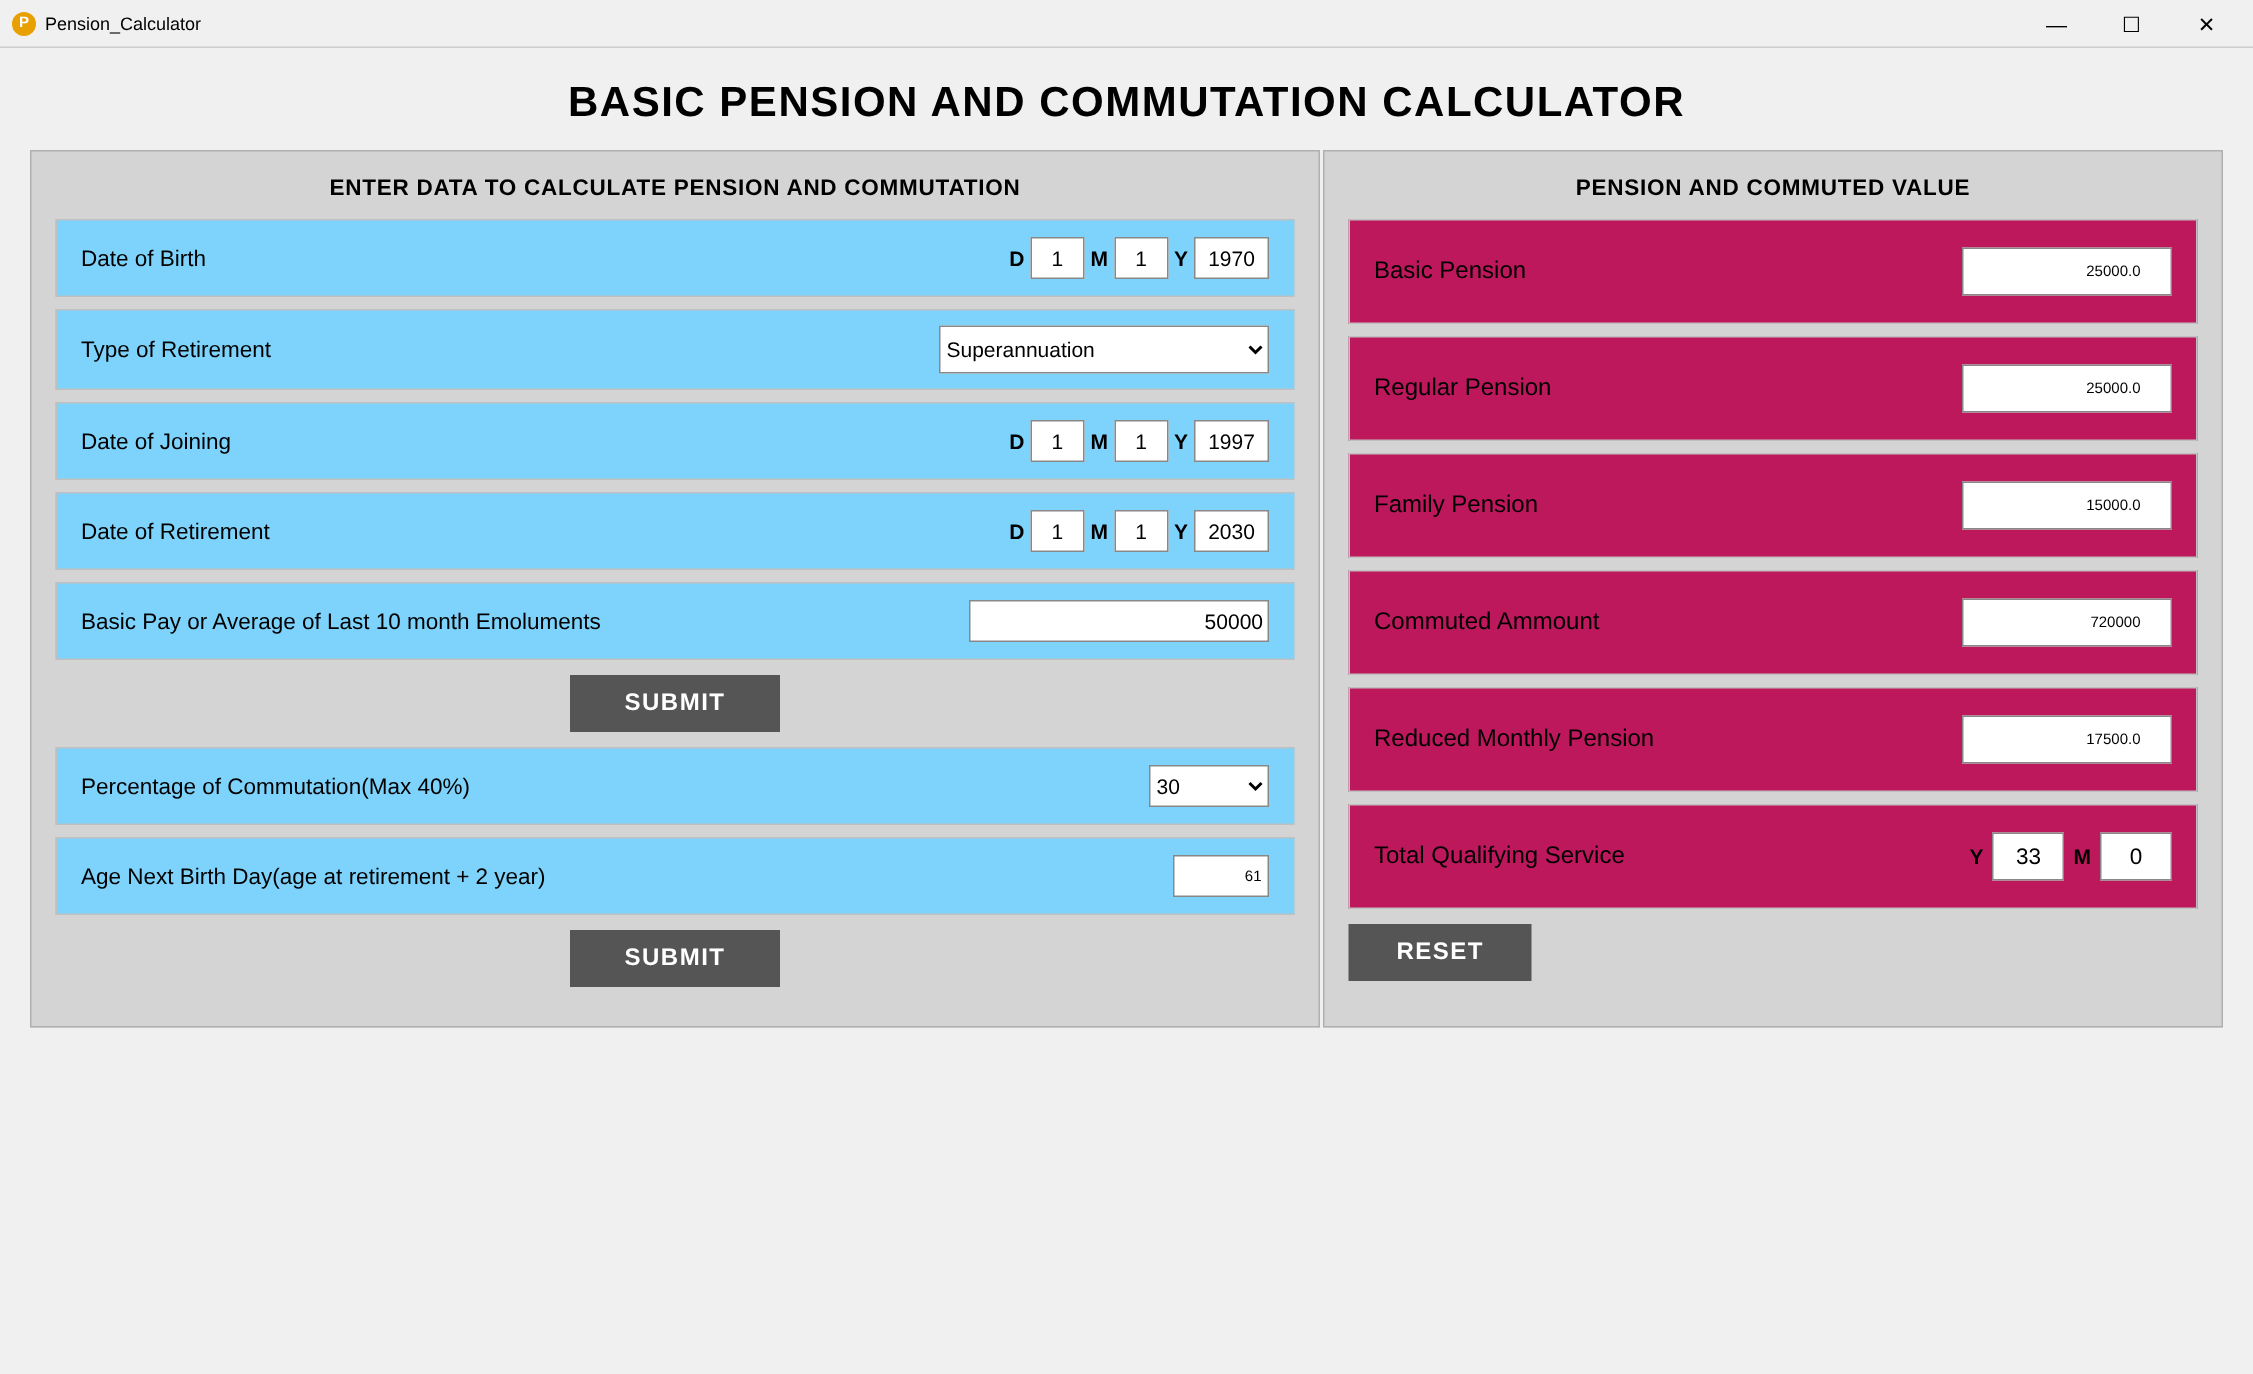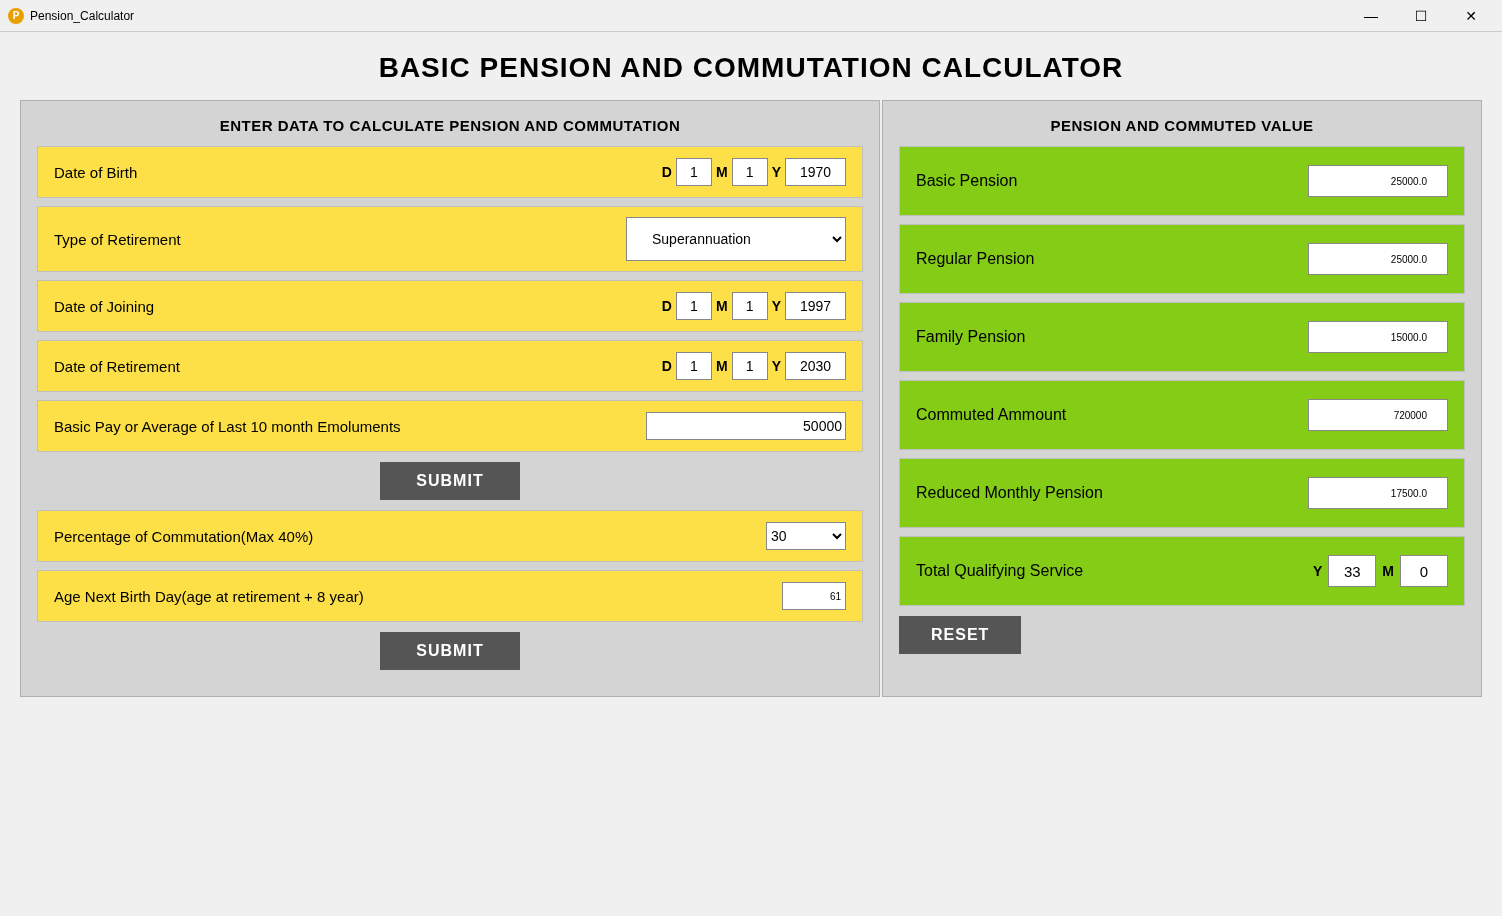--- a/index.html
+++ b/index.html
@@ -79,21 +79,21 @@
 
     .panel-title {
       text-align: center;
       font-weight: 900;
       font-size: 15px;
       margin-bottom: 12px;
       letter-spacing: 0.5px;
     }
 
     .form-row {
-      background: #fde047;
+      background: #7dd3fc;
       border: 1px solid #c0c0c0;
       padding: 10px 16px;
       margin-bottom: 8px;
       display: flex;
       align-items: center;
       justify-content: space-between;
       min-height: 52px;
     }
 
     .form-row label {
@@ -116,35 +116,34 @@
     .date-field {
       width: 36px;
       height: 28px;
       text-align: center;
       border: 1px solid #888;
       background: white;
       font-size: 14px;
     }
 
     .year-field {
-      width: 61px;
+      width: 50px;
       height: 28px;
       text-align: center;
       border: 1px solid #888;
       background: white;
       font-size: 14px;
     }
 
     .retirement-select {
       width: 220px;
-      height: 44px;
-      font-size: 14px;
-      border: 1px solid #888;
-      background: white;
-      padding-left: 21px;
+      height: 32px;
+      font-size: 14px;
+      border: 1px solid #888;
+      background: white;
     }
 
     .basic-pay-field {
       width: 200px;
       height: 28px;
       text-align: right;
       border: 1px solid #888;
       background: white;
       font-size: 14px;
       padding-right: 3px;
@@ -187,21 +186,21 @@
 
     
     .right-panel {
       background: #d4d4d4;
       flex: 1;
       padding: 16px;
       border: 1px solid #b0b0b0;
     }
 
     .result-row {
-      background: #84cc16;
+      background: #be185d;
       border: 1px solid #c0c0c0;
       padding: 14px 16px;
       margin-bottom: 8px;
       display: flex;
       align-items: center;
       justify-content: space-between;
       min-height: 70px;
     }
 
     .result-label {
@@ -350,21 +349,21 @@
         <option>15</option>
         <option>20</option>
         <option>25</option>
         <option selected="">30</option>
         <option>35</option>
         <option>40</option>
       </select>
     </div>
 
     <div class="form-row">
-      <label>Age Next Birth Day(age at retirement + 8 year)</label>
+      <label>Age Next Birth Day(age at retirement + 2 year)</label>
       <input class="age-field" type="text" value="61" style="">
     </div>
 
     <div class="submit-row">
       <button class="submit-btn">SUBMIT</button>
     </div>
   </div>
 
   <div class="right-panel">
     <div class="panel-title">PENSION AND COMMUTED VALUE</div>

